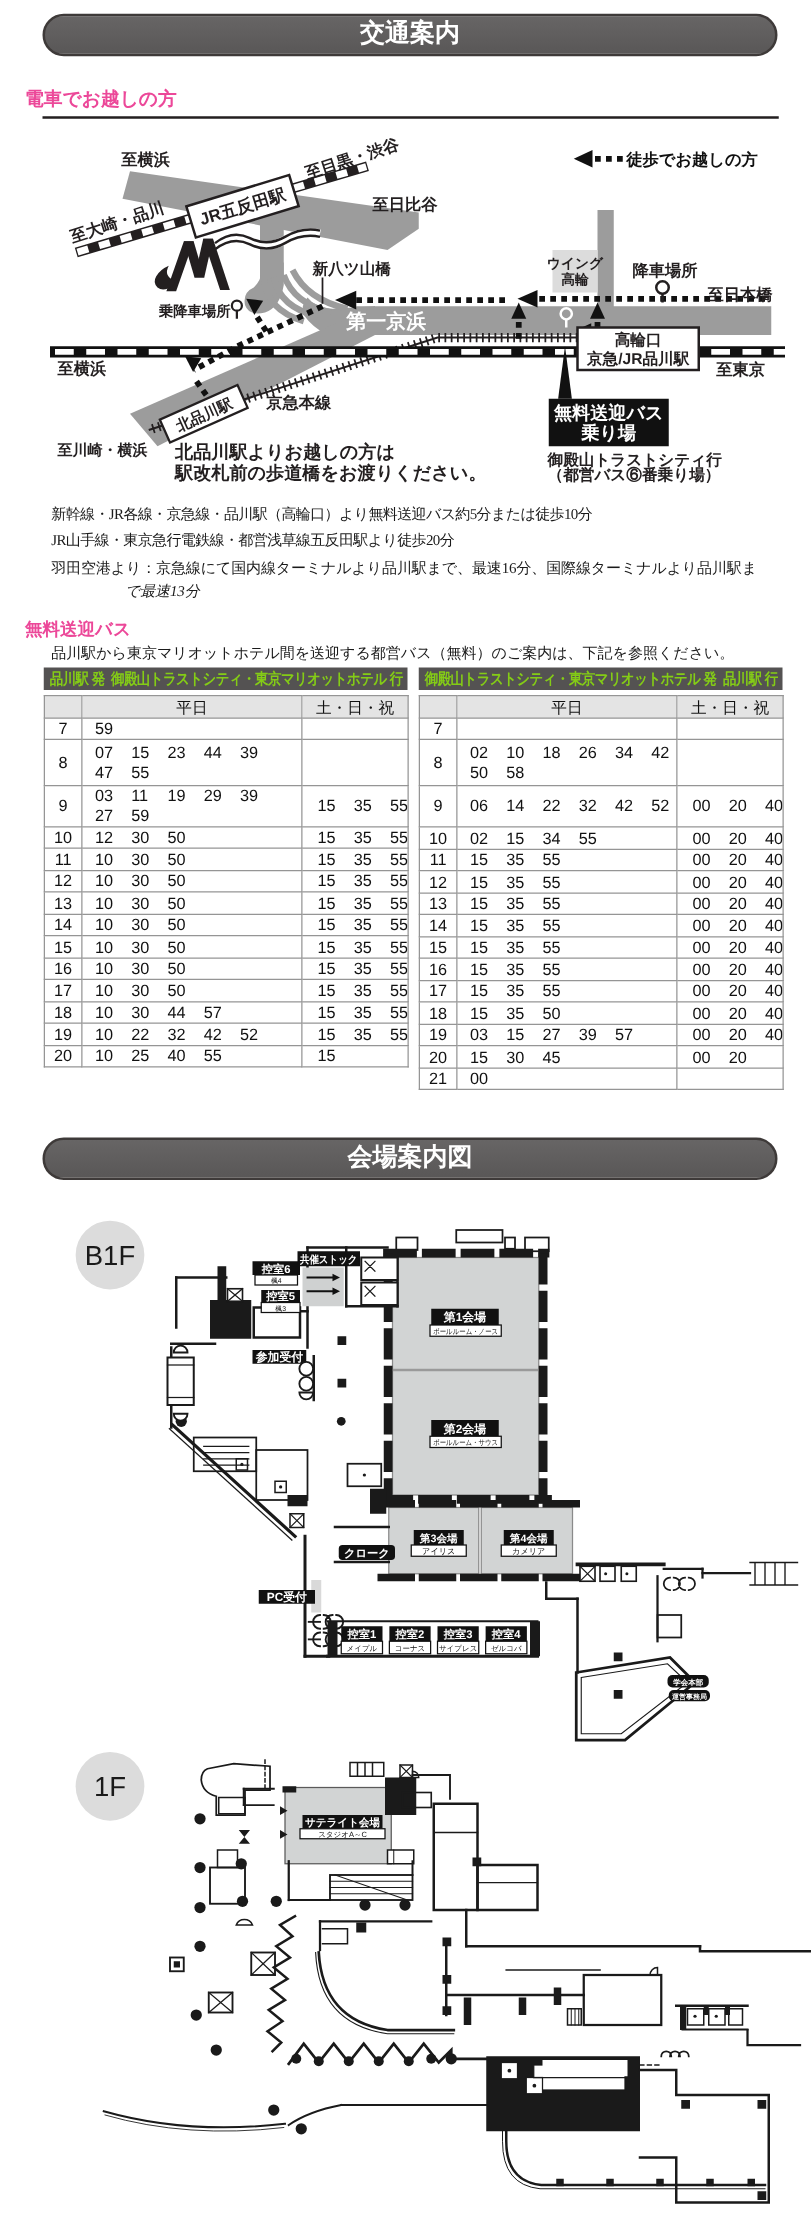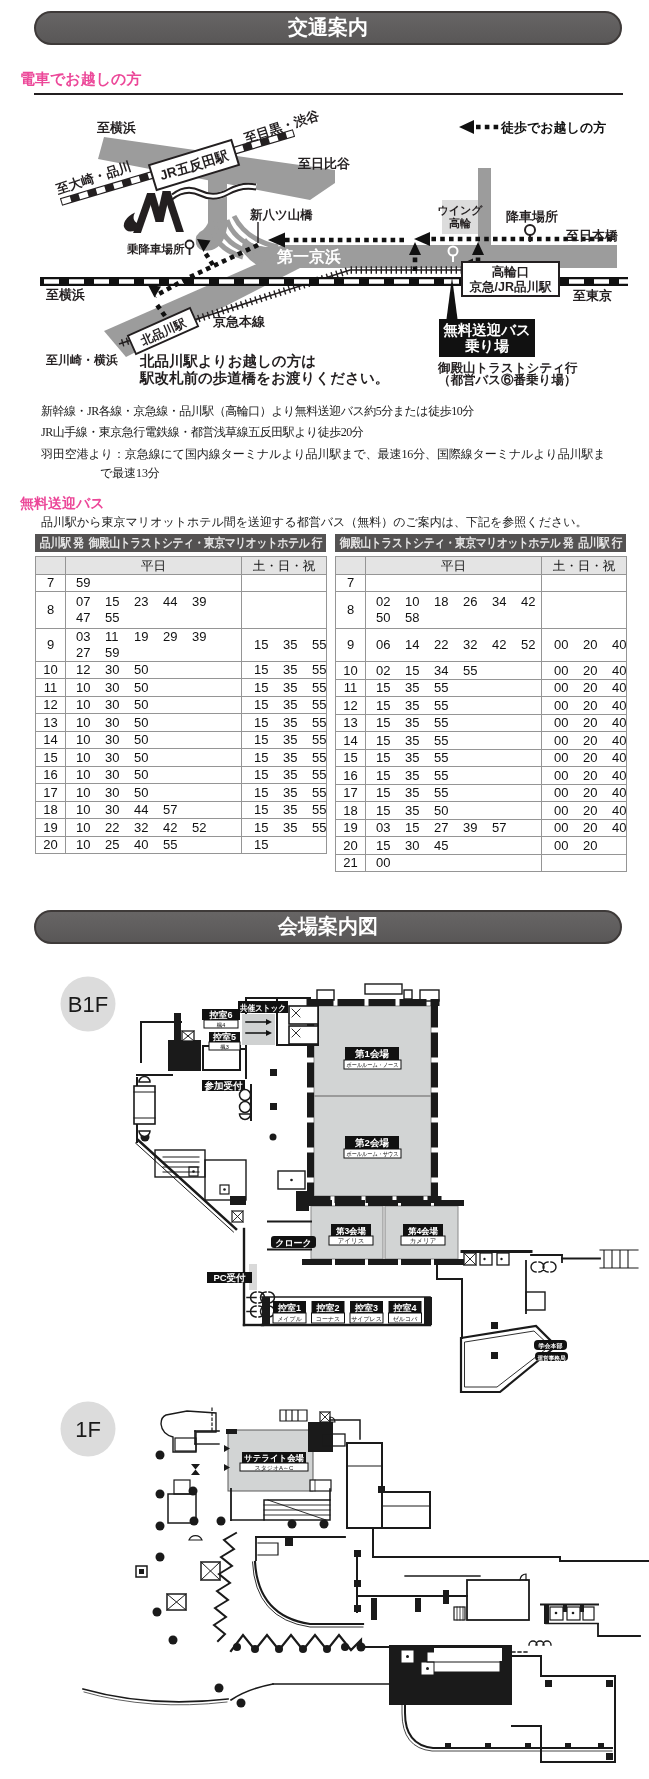--- a/index.html
+++ b/index.html
@@ -13,21 +13,21 @@
 .serif{font-family:"Liberation Serif",serif;font-size:12px;letter-spacing:-0.5px;color:#1a1a1a;white-space:nowrap;}
 
 .tt{position:absolute;width:291px;border-collapse:collapse;table-layout:fixed;
   font-size:13px;color:#111;}
 .tt td{border:1px solid #959595;padding:0;vertical-align:middle;line-height:16px;overflow:hidden;white-space:nowrap;}
 .tt .hr0 td{background:#e4e4e4;text-align:center;font-size:12.5px;}
 .tt td.hour{text-align:center;}
 .tt td.times{padding-left:10px;}
 .tt td.wk{padding-left:12px;}
 .t{display:inline-block;width:29px;}
-.thead{position:absolute;width:291px;height:18px;background:#545252;color:#e5e5e5;
+.thead{position:absolute;width:291px;height:18px;background:#545252;color:#84cc16;
   font-weight:bold;font-size:12.5px;text-align:center;line-height:18px;letter-spacing:-0.5px;white-space:nowrap;}
 .thead span{position:absolute;left:50%;top:0;white-space:nowrap;transform:translateX(-50%) scaleX(0.86);transform-origin:center;line-height:18px;}
 </style></head><body>
 
 <div class="bar" style="top:11px;">交通案内</div>
 <div class="h2" style="top:70px;">電車でお越しの方</div>
 <div class="rule" style="top:93px;"></div>
 
 <svg class="abs" style="left:0;top:0" width="649" height="400" viewBox="0 0 649 400">
 <defs>
@@ -156,21 +156,21 @@
 <text x="127" y="253" font-size="11.5" font-weight="bold" fill="#231f20">乗降車場所</text>
 <text x="140" y="366" font-size="14.5" font-weight="bold" fill="#231f20">北品川駅よりお越しの方は</text>
 <text x="140" y="383" font-size="14.5" font-weight="bold" fill="#231f20">駅改札前の歩道橋をお渡りください。</text>
 </svg>
 
 <div class="abs serif" style="left:41px;top:401px;line-height:21px;">
 新幹線・JR各線・京急線・品川駅（高輪口）より無料送迎バス約5分または徒歩10分<br>
 JR山手線・東京急行電鉄線・都営浅草線五反田駅より徒歩20分</div>
 <div class="abs serif" style="left:41px;top:445px;line-height:19px;letter-spacing:-0.1px;">
 羽田空港より：京急線にて国内線ターミナルより品川駅まで、最速16分、国際線ターミナルより品川駅ま<br>
-<span style="padding-left:59px;">で最速13分</span></div>
+<span style="padding-left:59px;font-style:italic;">で最速13分</span></div>
 
 <div class="h2" style="top:495px;font-size:14px;">無料送迎バス</div>
 <div class="abs serif" style="left:41px;top:514px;letter-spacing:0;">品川駅から東京マリオットホテル間を送迎する都営バス（無料）のご案内は、下記を参照ください。</div>
 
 <div class="thead" style="left:35px;top:534px;">
     <span>品川駅 発&nbsp;&nbsp;御殿山トラストシティ・東京マリオットホテル 行</span>
   </div>
 <table class="tt" style="left:35px;top:556px;">
 <colgroup>
       <col style="width:30px">

